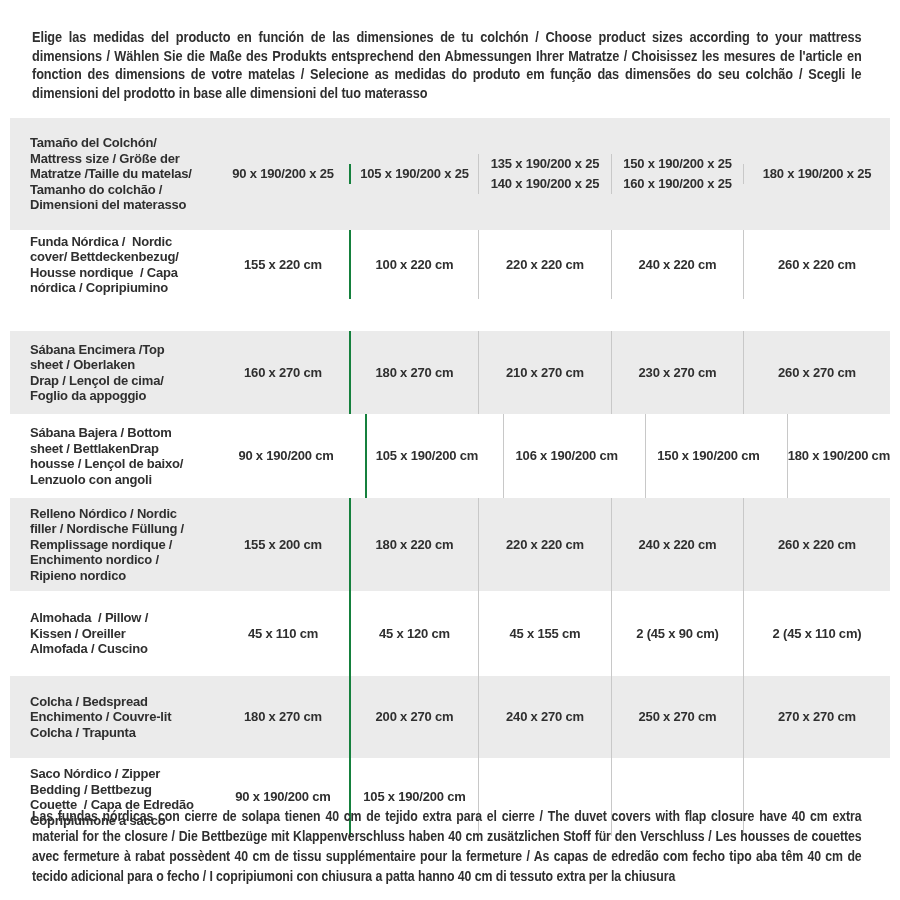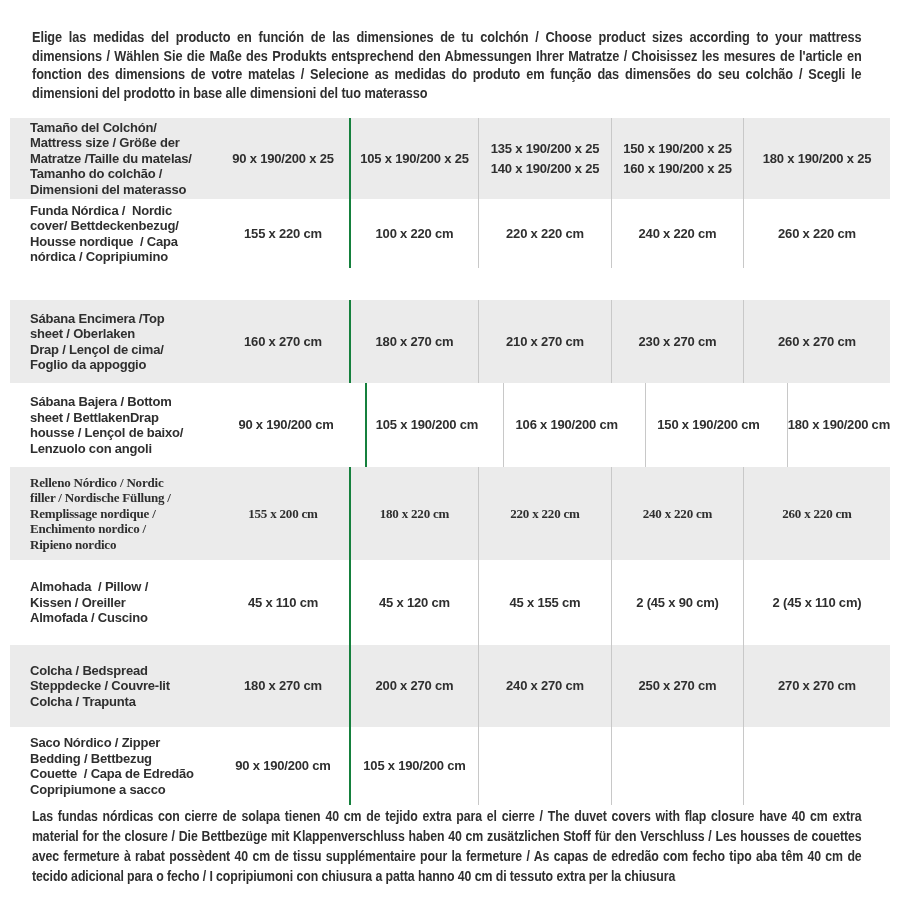--- a/index.html
+++ b/index.html
@@ -46,25 +46,25 @@
     width: 880px;
   }
   .row {
     display: flex;
     align-items: stretch;
     width: 100%;
     box-sizing: border-box;
   }
   .row:nth-child(odd)  { background: #ebebeb; }
   .row:nth-child(even) { background: #ffffff; }
-  .row:nth-child(1) { height: 81px; }
+  .row:nth-child(1) { height: 112px; align-items: center; }
   .row:nth-child(2) { height: 69px; }
   .row:nth-child(3) { height: 83px; margin-top: 32px; }
   .row:nth-child(4) { height: 84px; gap: 16px; }
-  .row:nth-child(5) { height: 93px; font-family: Liberation Serif, serif; }
+  .row:nth-child(5) { height: 93px; }
   .row:nth-child(6) { height: 85px; }
   .row:nth-child(7) { height: 82px; }
   .row:nth-child(8) { height: 78px; }
 
   .cell {
     display: flex;
     align-items: center;
     box-sizing: border-box;
     font-weight: 700;
     font-size: 13px;
@@ -165,21 +165,21 @@
 Almofada / Cuscino</div>
     <div class="cell value v1">45 x 110 cm</div>
     <div class="cell value v2">45 x 120 cm</div>
     <div class="cell value v3">45 x 155 cm</div>
     <div class="cell value v4">2 (45 x 90 cm)</div>
     <div class="cell value v5">2 (45 x 110 cm)</div>
   </div>
 
   <div class="row">
     <div class="cell label">Colcha / Bedspread
-Steppdecke / Couvre-lit
+Enchimento / Couvre-lit
 Colcha / Trapunta</div>
     <div class="cell value v1">180 x 270 cm</div>
     <div class="cell value v2">200 x 270 cm</div>
     <div class="cell value v3">240 x 270 cm</div>
     <div class="cell value v4">250 x 270 cm</div>
     <div class="cell value v5">270 x 270 cm</div>
   </div>
 
   <div class="row">
     <div class="cell label">Saco Nórdico / Zipper

